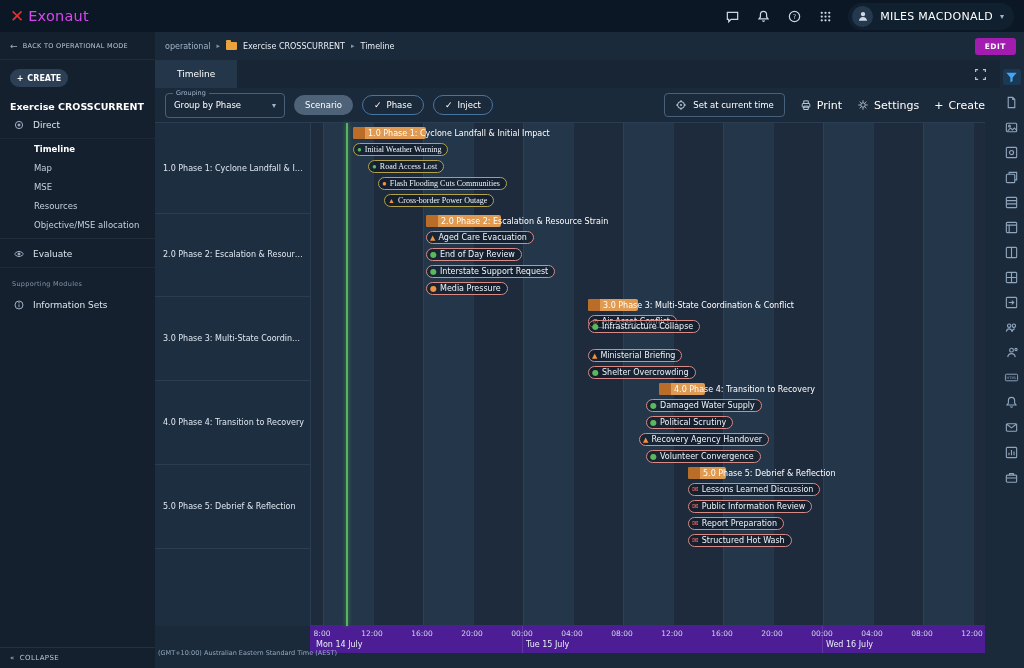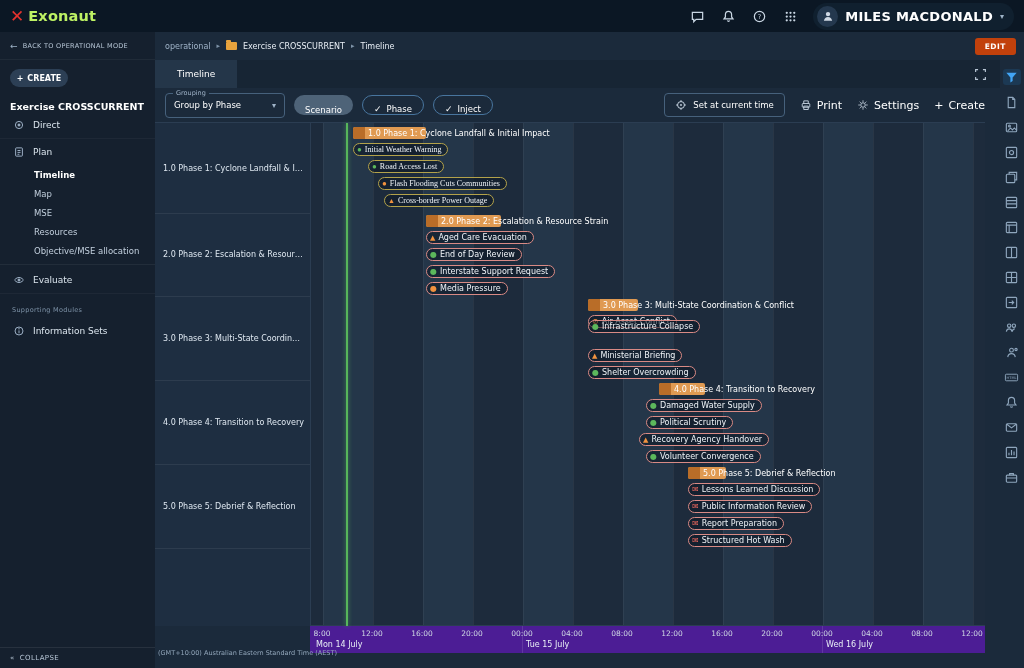--- a/index.html
+++ b/index.html
@@ -4,26 +4,26 @@
 <style>
   html,body{margin:0;padding:0;background:#0b1724;}
   body{font-family:"DejaVu Sans","Liberation Sans",sans-serif;}
   #app{position:relative;width:1024px;height:668px;overflow:hidden;background:#1b2a3b;color:#e8eef5;}
   svg{display:block;}
 
   
   .topbar{position:absolute;left:0;top:0;width:1024px;height:32px;background:#0b1724;display:flex;align-items:center;padding:0 10px;box-sizing:border-box;z-index:9;}
   .logo{display:flex;align-items:center;gap:4px;}
   .logo-x{color:#e5322d;font-weight:bold;font-size:17px;line-height:1;}
-  .logo-text{font-size:14.5px;font-weight:bold;letter-spacing:.2px;color:#bef264;}
+  .logo-text{font-size:14.5px;font-weight:normal;letter-spacing:.2px;color:#d946ef;}
   .topbar-right{margin-left:auto;display:flex;align-items:center;gap:15px;}
   .tb-icon{width:16px;height:16px;display:flex;align-items:center;justify-content:center;}
   .user-pill{display:flex;align-items:center;gap:7px;background:#10202f;border-radius:16px;padding:3px 10px 3px 4px;}
   .avatar{width:21px;height:21px;border-radius:50%;background:#24384e;display:flex;align-items:center;justify-content:center;}
-  .user-name{font-size:13px;font-weight:bold;letter-spacing:.3px;color:#fff;}
+  .user-name{font-size:11px;font-weight:normal;letter-spacing:.3px;color:#fff;}
   .caret{font-size:8px;color:#9fb3c8;}
 
   
   .sidebar{position:absolute;left:0;top:32px;width:155px;bottom:0;background:#15202e;z-index:8;}
   .sb-back{display:flex;align-items:center;gap:5px;padding:9px 10px 8px;font-size:6.5px;color:#b7c6d6;letter-spacing:.3px;border-bottom:1px solid rgba(255,255,255,.05);}
   .sb-back .arr{font-size:9px;color:#9fb3c8;}
   .sb-create{margin:9px 10px 4px;width:58px;height:18px;border-radius:12px;background:#2c3f55;display:flex;align-items:center;justify-content:center;gap:4px;font-size:8px;font-weight:bold;color:#fff;}
   .sb-title{padding:10px 10px 0;font-size:9.5px;font-weight:bold;color:#fff;}
   .sb-sub{padding:3px 10px 10px;font-size:7px;color:#8fa3b8;border-bottom:1px solid rgba(255,255,255,.06);}
   .sb-item{display:flex;align-items:center;gap:8px;height:26px;padding:0 12px;font-size:9px;color:#dbe5ee;border-bottom:1px solid rgba(255,255,255,.04);}
@@ -35,34 +35,34 @@
   .sb-section{padding:12px 12px 4px;font-size:6.5px;color:#7e93a8;letter-spacing:.3px;}
   .sb-collapse{position:absolute;left:0;right:0;bottom:0;height:20px;border-top:1px solid rgba(255,255,255,.08);display:flex;align-items:center;gap:5px;padding:0 10px;font-size:7px;color:#b7c6d6;letter-spacing:.4px;}
 
   
   .breadcrumb{position:absolute;left:155px;top:32px;width:869px;height:28px;display:flex;align-items:center;gap:6px;padding:0 8px 0 10px;box-sizing:border-box;font-size:8px;}
   .bc-root{color:#9fb3c8;}
   .bc-sep{color:#7e93a8;font-size:7px;}
   .bc-strong{color:#e8eef5;}
   .folder-ic{width:11px;height:8px;background:#e8a33d;border-radius:1px;position:relative;}
   .folder-ic::before{content:"";position:absolute;left:0;top:-2px;width:5px;height:2px;background:#e8a33d;border-radius:1px 1px 0 0;}
-  .edit-btn{margin-left:auto;background:#c2410c;color:#fff;font-size:7.5px;font-weight:bold;padding:4px 10px;border-radius:3px;letter-spacing:.5px;}
+  .edit-btn{margin-left:auto;background:#a21caf;color:#fff;font-size:7.5px;font-weight:bold;padding:4px 10px;border-radius:3px;letter-spacing:.5px;}
 
   
   .tabrow{position:absolute;left:155px;top:60px;width:845px;height:28px;background:#172534;display:flex;align-items:center;}
   .tab-active{height:28px;display:flex;align-items:center;padding:0 22px;background:#243649;font-size:9px;color:#fff;box-sizing:border-box;}
   .expand-btn{margin-left:auto;margin-right:12px;width:16px;height:16px;display:flex;align-items:center;justify-content:center;}
 
   
   .toolbar{position:absolute;left:155px;top:88px;width:845px;height:34px;display:flex;align-items:center;padding-left:10px;box-sizing:border-box;}
   .grouping{position:relative;width:120px;height:25px;border:1px solid #46617c;border-radius:4px;display:flex;align-items:center;padding:0 8px;box-sizing:border-box;background:#1b2a3b;}
   .grouping-label{position:absolute;top:-5px;left:7px;font-size:6.5px;color:#9fb3c8;background:#1b2a3b;padding:0 3px;}
   .grouping-value{font-size:8.5px;color:#fff;}
   .grouping .caret{margin-left:auto;}
-  .chip{height:20px;border-radius:11px;display:flex;align-items:flex-end;padding:0 11px;font-size:8.5px;margin-left:9px;box-sizing:border-box;color:#fff;}
+  .chip{height:20px;border-radius:11px;display:flex;align-items:center;padding:0 11px;font-size:8.5px;margin-left:9px;box-sizing:border-box;color:#fff;}
   .chip.filled{background:#4e6378;}
   .chip.outline{border:1px solid #48759e;gap:5px;}
   .chk{font-size:9px;}
   .toolbar-right{margin-left:auto;display:flex;align-items:center;gap:15px;padding-right:15px;}
   .set-time-btn{display:flex;align-items:center;gap:6px;border:1px solid #46617c;border-radius:4px;height:22px;padding:0 10px;font-size:8.5px;color:#fff;}
   .tb-btn{display:flex;align-items:flex-start;gap:5px;font-size:11px;color:#fff;}
 
   
   .timeline{position:absolute;left:155px;top:122px;width:830px;height:503px;border-top:1px solid #2b3d52;background:#1e2e41;}
   .row-label{position:absolute;left:0;width:155px;box-sizing:border-box;padding:0 6px 0 8px;display:flex;align-items:center;font-size:8px;color:#dfe8f1;}
@@ -165,29 +165,20 @@
     <div class="sb-title">Exercise CROSSCURRENT</div>
     <div class="sb-item">
       <span class="nav-ic">
           <svg width="12" height="12" viewBox="0 0 16 16" fill="none" stroke="#9fb3c8" stroke-width="1.3">
             <circle cx="8" cy="8" r="4.8"></circle>
             <circle cx="8" cy="8" r="1.4" fill="#9fb3c8"></circle>
           </svg>
         </span>
       <span>Direct</span>
     </div>
-    <div class="sb-item noline">
-      <span class="nav-ic">
-          <svg width="12" height="12" viewBox="0 0 16 16" fill="none" stroke="#9fb3c8" stroke-width="1.3">
-            <rect x="3.5" y="2.5" width="9" height="11" rx="1"></rect>
-            <path d="M6 6h4M6 8.5h4M6 11h2.5"></path>
-          </svg>
-        </span>
-      <span>Plan</span>
-    </div>
     <div class="sb-group-end">
       <div class="sb-sub-item active">Timeline</div>
       <div class="sb-sub-item">Map</div>
       <div class="sb-sub-item">MSE</div>
       <div class="sb-sub-item">Resources</div>
       <div class="sb-sub-item">Objective/MSE allocation</div>
     </div>
     <div class="sb-item">
       <span class="nav-ic">
           <svg width="12" height="12" viewBox="0 0 16 16" fill="none" stroke="#9fb3c8" stroke-width="1.3">

